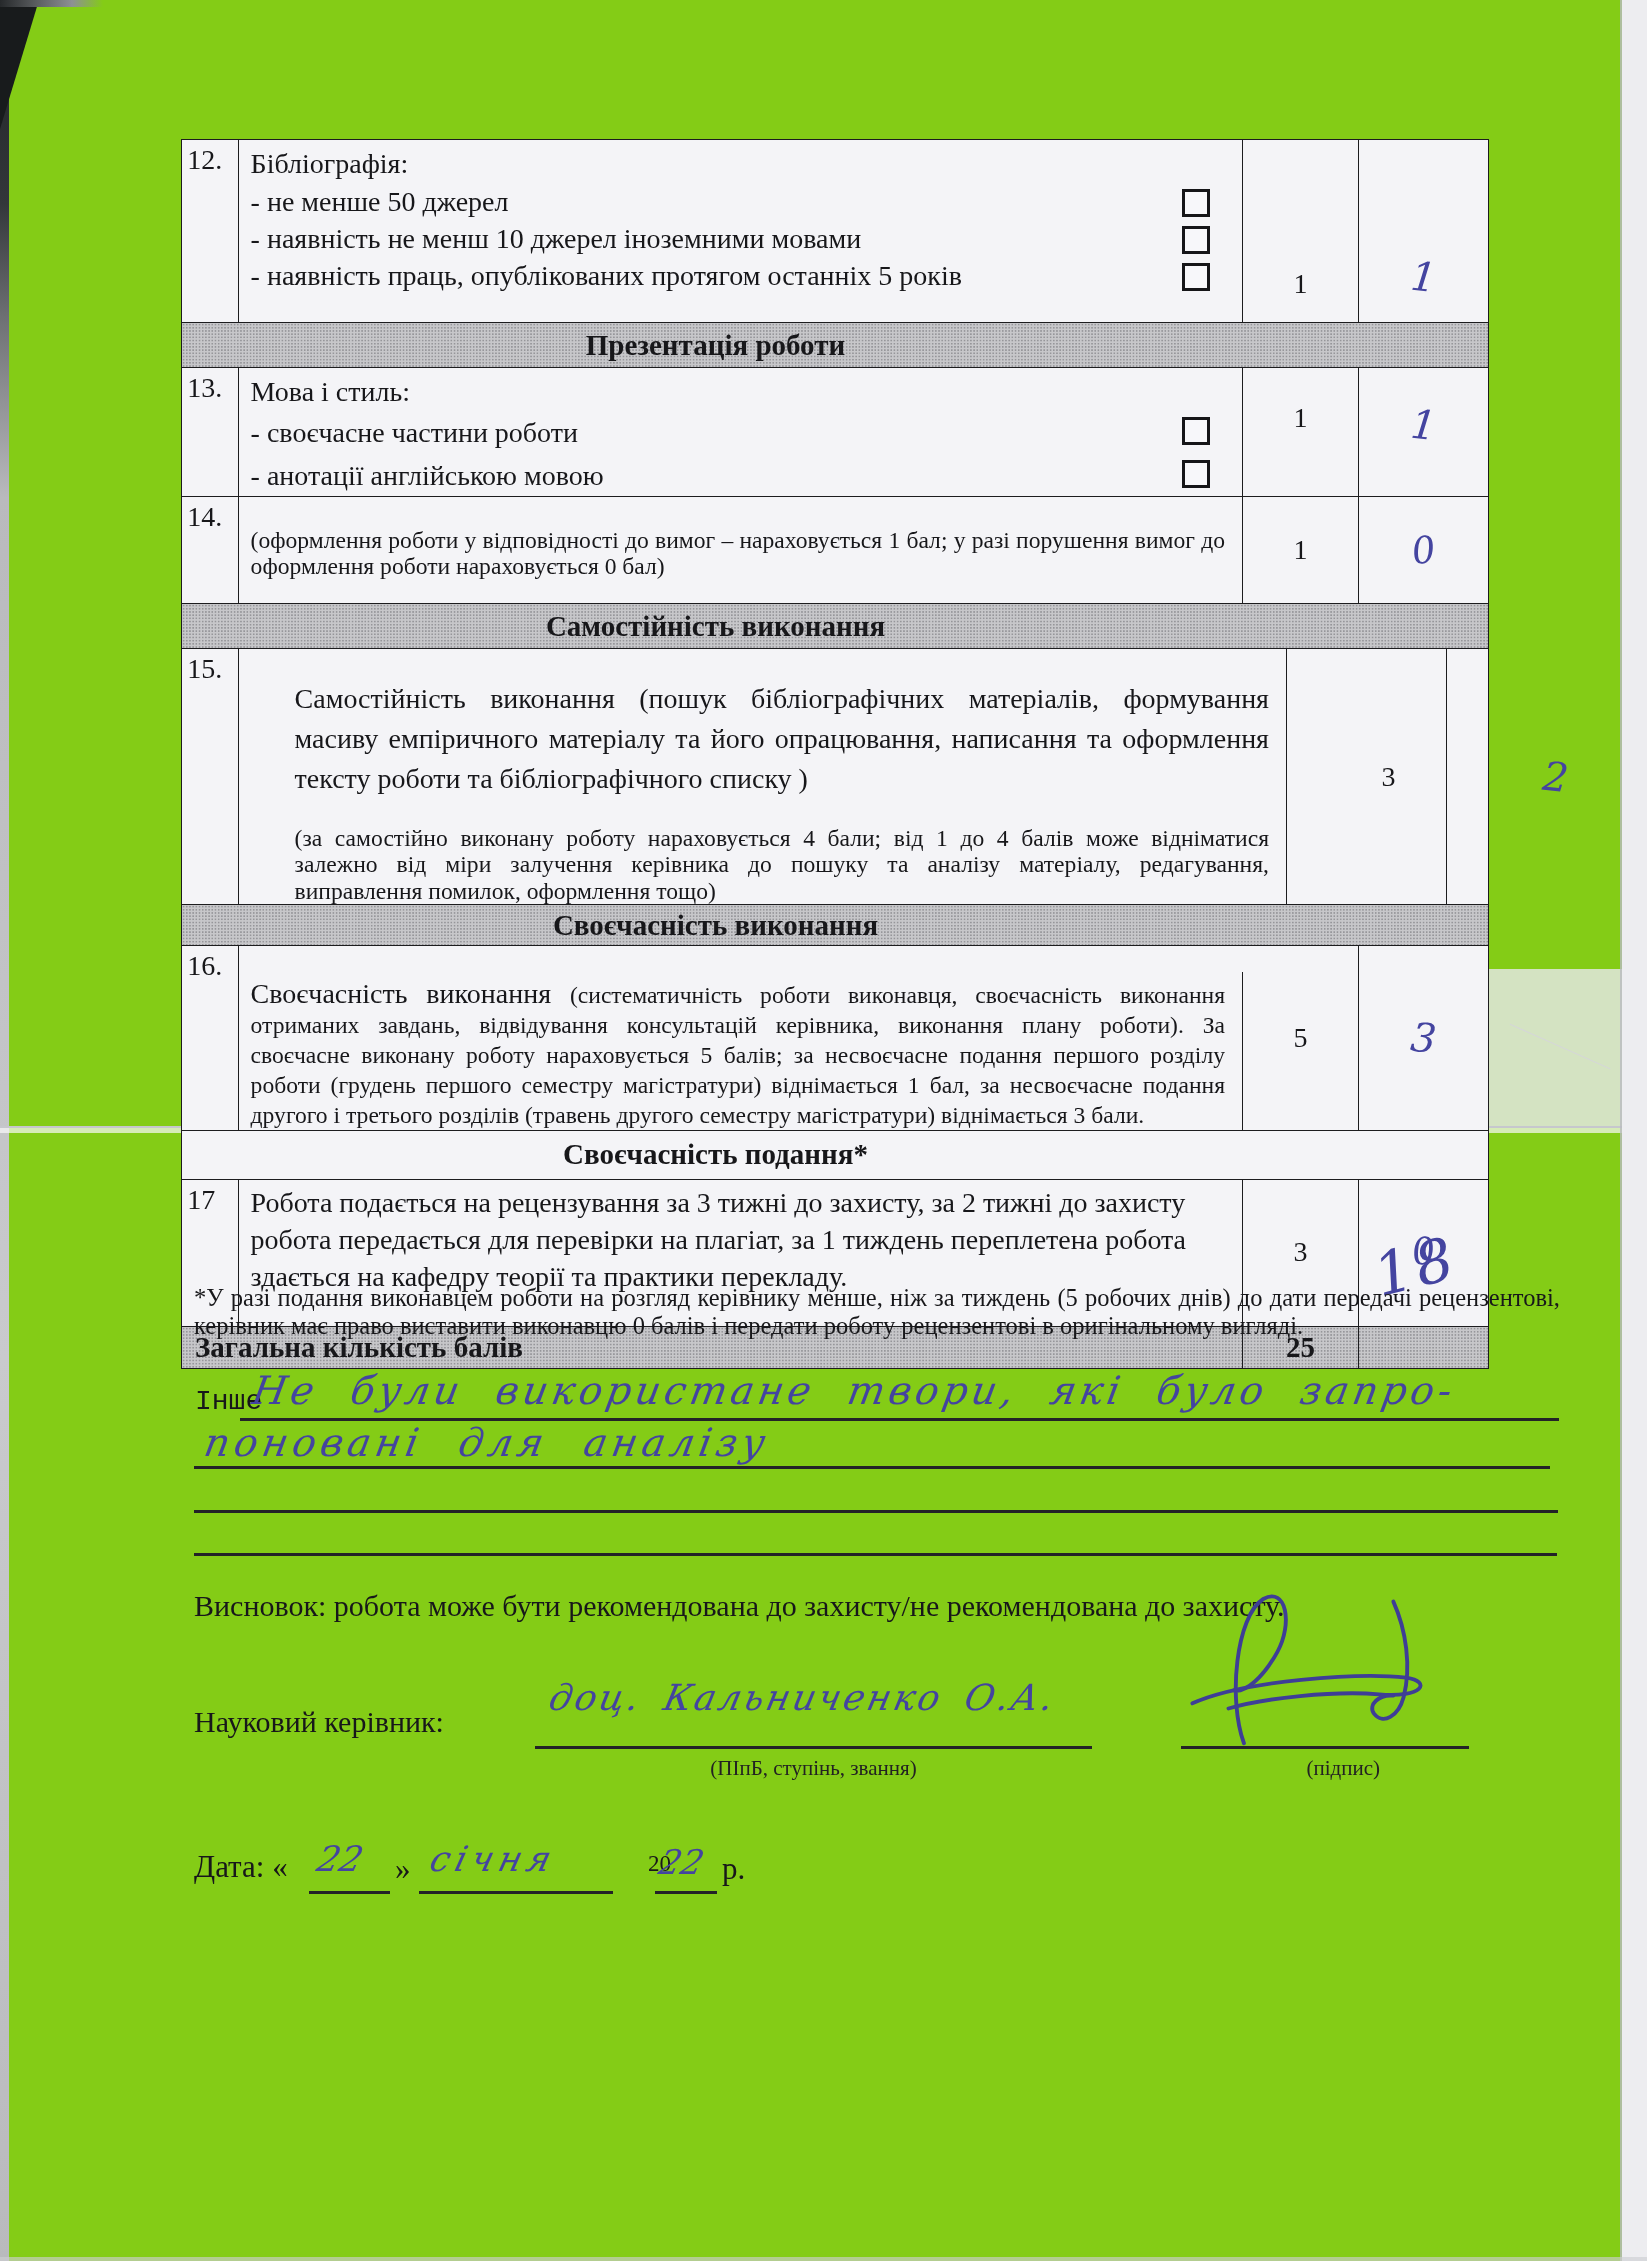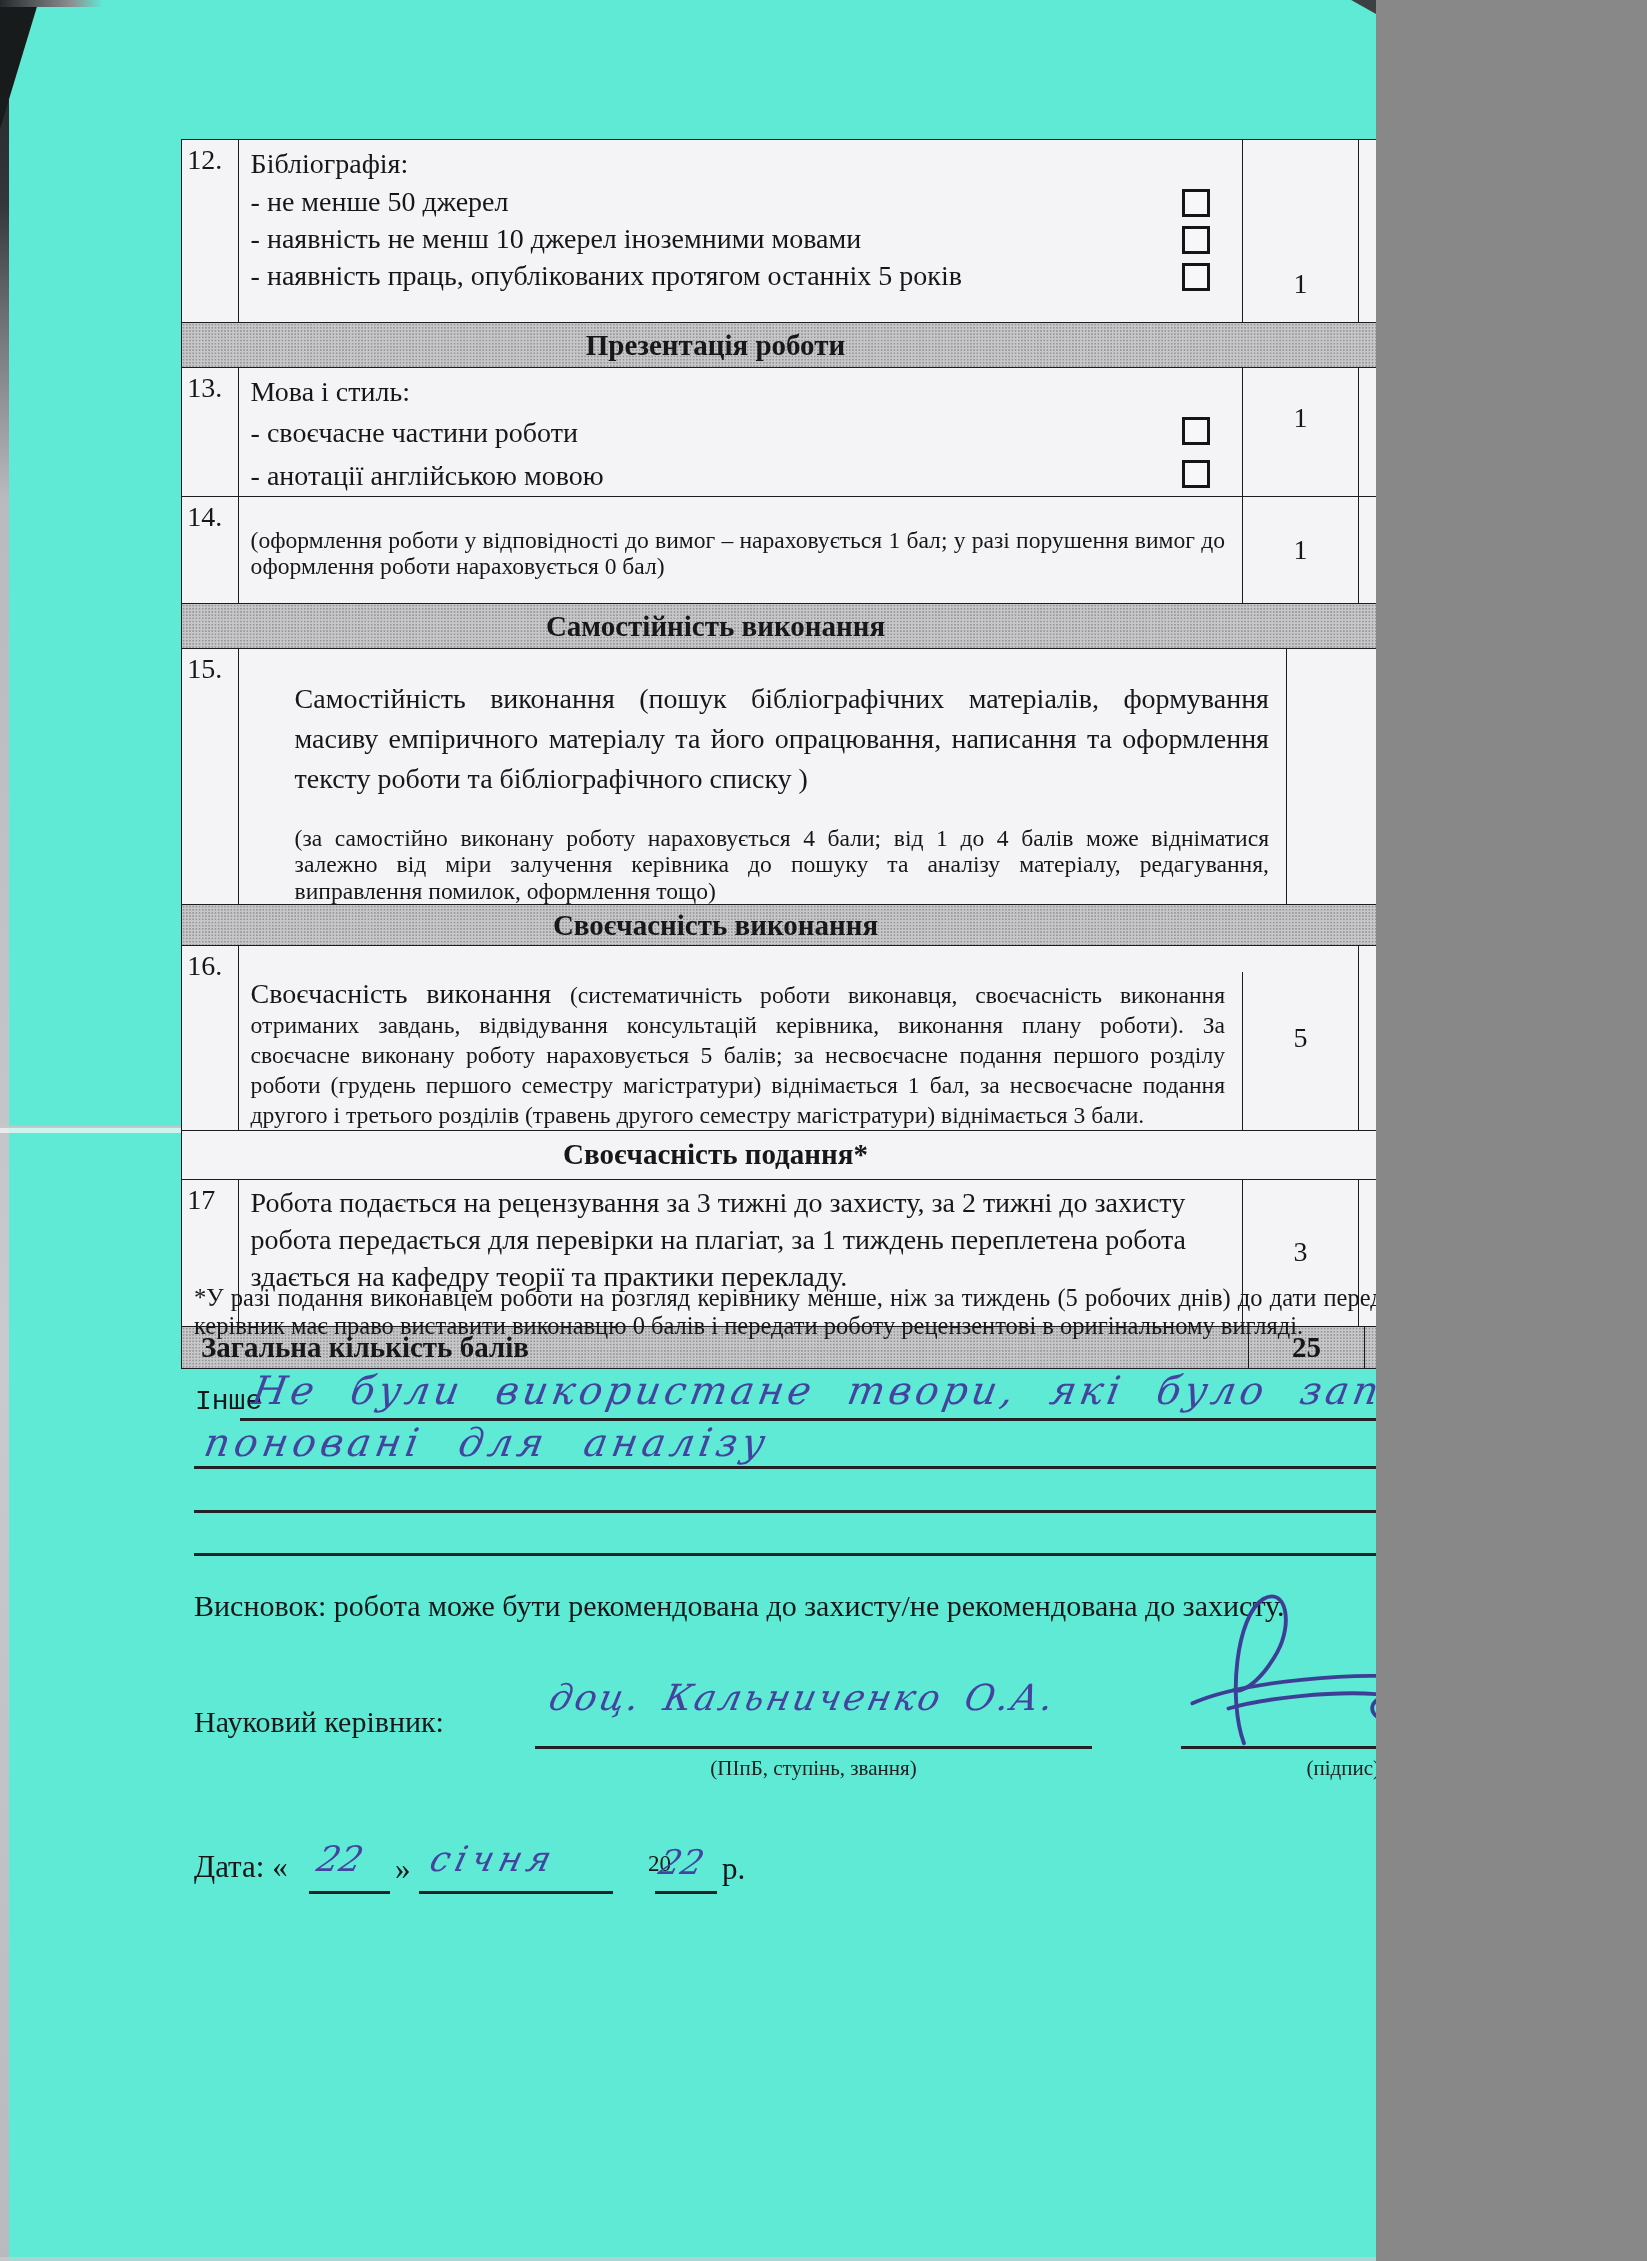--- a/index.html
+++ b/index.html
@@ -1,18 +1,18 @@
 <!DOCTYPE html>
 <html style="font-size:10.3px"><head>
 <meta charset="utf-8">
 <style>
   html,body{margin:0;padding:0;background:#888;}
   .page{
-    position:relative; width:1376px; height:2261px;
-    background:#5eead4; overflow:hidden;
+    position:relative; width:1647px; height:2261px;
+    background:#84cc16; overflow:hidden;
     font-family:"Liberation Serif","DejaVu Serif",serif;
     color:#17171a;
   }
   
   .edge-left{position:absolute;left:0;top:0;width:9px;height:2261px;
     background:linear-gradient(#1f2224 0%,#33373a 9%,#6d7073 14%,#b9babd 22%,#c9cacd 60%,#b9babd 100%);}
   .corner-tl{position:absolute;left:0;top:0;width:39px;height:129px;background:#181b1c;
     clip-path:polygon(0 0,100% 0,0 100%);}
   .edge-top{position:absolute;left:0;top:0;width:103px;height:6.5px;
     background:linear-gradient(90deg,#26292b,#8d9093 70%,rgba(141,144,147,0));}
@@ -44,21 +44,21 @@
   .band-white{grid-column:1/-1;height:48px;display:flex;align-items:center;justify-content:center;
     font-weight:bold;font-size:29px;padding-right:239px;box-sizing:border-box;background:#f4f4f7;}
   .item{position:relative;line-height:37px;padding-right:39px;}
   .cbx{position:absolute;right:15.5px;top:6.5px;width:22px;height:22px;border:3.2px solid #151518;background:#f7f7fa;}
   .small{font-size:23.6px;line-height:26.5px;text-align:justify;}
   .just{text-align:justify;margin-top:26px;}
   .r13pad .item{line-height:40px;padding-top:2.6px;}
   .maxtop{align-items:flex-start;padding-top:34px;}
   .maxlow{align-items:flex-end;padding-bottom:22px;}
   .totrow{display:grid;grid-template-columns:1061px 116px 129px;background-color:#c7c7ca;
-    background-image:radial-gradient(#96969a 0.6px,rgba(0,0,0,0) 0.9px);background-size:3.2px 3.2px;padding-left:6px;}
+    background-image:radial-gradient(#96969a 0.6px,rgba(0,0,0,0) 0.9px);background-size:3.2px 3.2px;}
   .totlabel{font-weight:bold;font-size:29px;padding:3.9px 0 3.9px 13px;}
   .totmax{font-weight:bold;font-size:29px;display:flex;align-items:center;justify-content:center;}
 
   
   .ink{font-family:"DejaVu Serif",serif;font-style:italic;color:#4444a0;}
   .mark{font-size:40px;transform:rotate(6deg);}
   .mark0{font-size:37px;transform:rotate(-8deg);}
   .ink-total{position:absolute;left:1374px;top:1232px;font-size:59px;transform:rotate(-14deg);letter-spacing:3.9px;}
   .hw-line1{position:absolute;left:253px;top:1368px;width:1318px;font-size:39px;letter-spacing:3.9px;word-spacing:17px;
     transform:skewX(-10deg);white-space:nowrap;}

